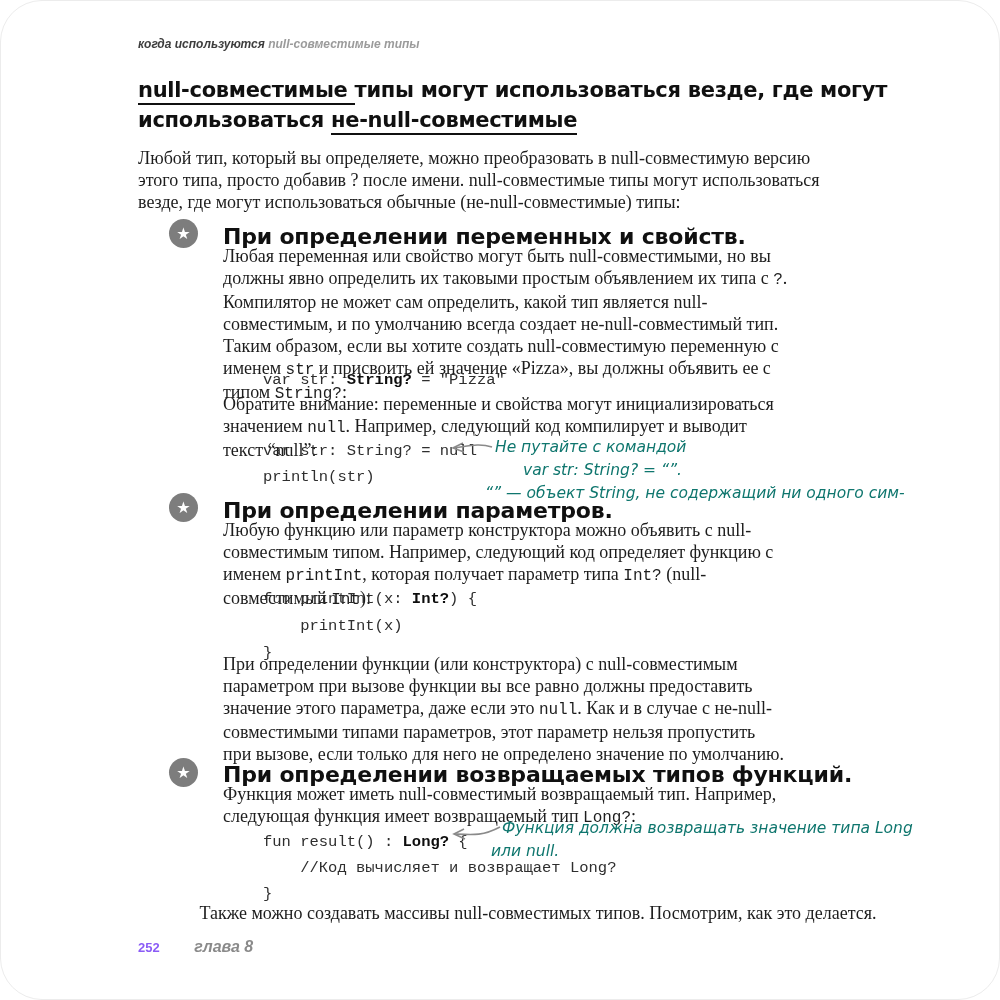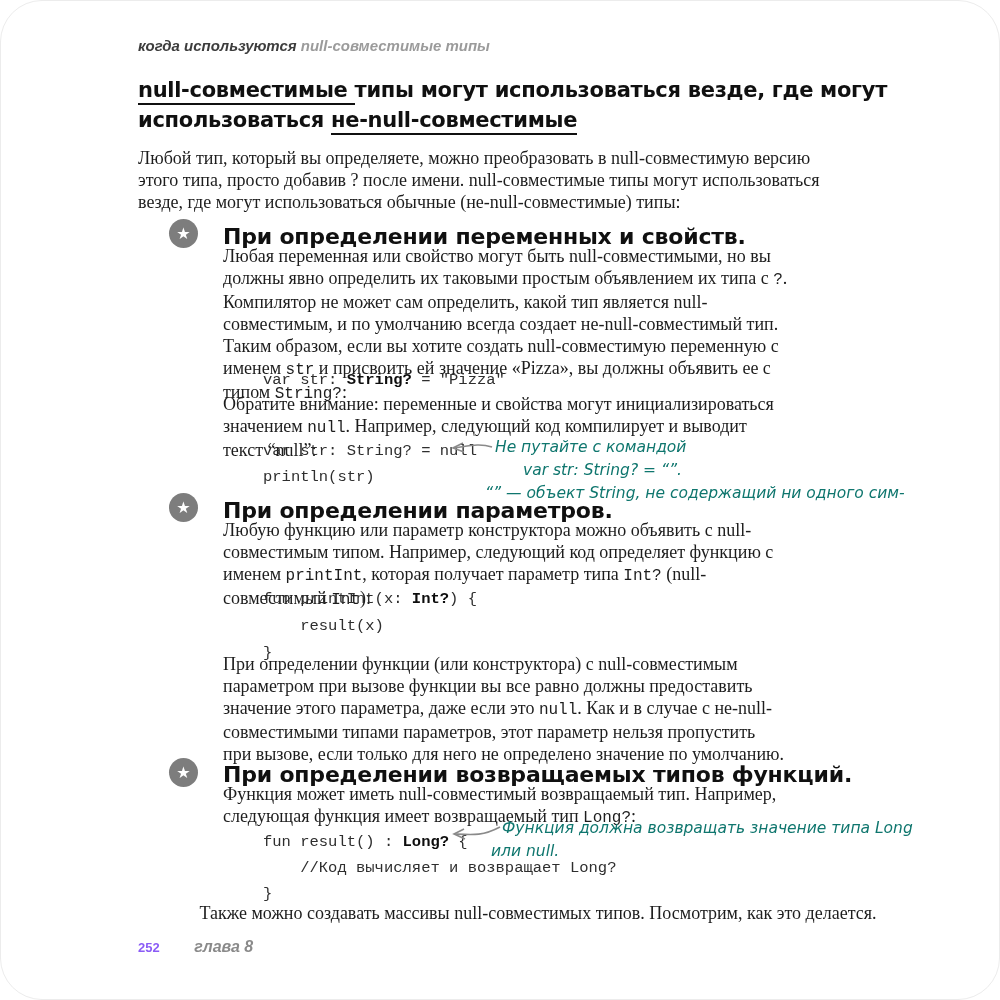--- a/index.html
+++ b/index.html
@@ -4,21 +4,21 @@
 <style>
   html,body{margin:0;padding:0;background:#fff;}
   .page{
     position:relative;width:998px;height:998px;background:#ffffff;
     border:1px solid #ececec;border-radius:42px;overflow:hidden;
     font-family:"Liberation Serif",serif;color:#1d1d1d;
   }
   .abs{position:absolute;}
   
   .running-head{left:137px;top:36px;font-family:"Liberation Sans",sans-serif;
-    font-style:italic;font-weight:bold;font-size:15px;}
+    font-style:italic;font-weight:bold;font-size:12px;}
   .rh-prefix{color:#3d3d3d;}
   .rh-topic{color:#9b9b9b;}
   
   .title{left:137px;top:74px;width:800px;
     font-family:"DejaVu Sans",sans-serif;font-weight:bold;
     font-size:21px;line-height:30px;color:#101010;letter-spacing:-0.3px;}
   .title .u{border-bottom:2px solid #101010;padding-bottom:1px;}
   
   .serif{font-size:18px;line-height:22px;color:#1d1d1d;}
   .intro{left:137px;top:146px;width:705px;}
@@ -91,21 +91,21 @@
   </div>
 
   <div class="abs star" style="left:168px;top:492px;">
     <span>★</span>
   </div>
   <div class="abs bhead" style="left:222px;top:497px;">При определении параметров.</div>
   <div class="abs serif bbody" style="left:222px;top:518px;">
     <span>Любую функцию или параметр конструктора можно объявить с null-совместимым типом. Например, следующий код определяет функцию с именем </span><span class="im">printInt</span><span>, которая получает параметр типа </span><span class="im">Int?</span><span> (null-совместимый </span><span class="im">Int</span><span>):</span>
   </div>
 
-  <div class="abs code code3" style="left:262px;top:585px;"><span>fun printInt(x: </span><span class="cb">Int?</span><span>) {</span><br><span>    result(x)</span><br><span>}</span></div>
+  <div class="abs code code3" style="left:262px;top:585px;"><span>fun printInt(x: </span><span class="cb">Int?</span><span>) {</span><br><span>    printInt(x)</span><br><span>}</span></div>
 
   <div class="abs serif bbody" style="left:222px;top:652px;">
     <span>При определении функции (или конструктора) с null-совместимым параметром при вызове функции вы все равно должны предоставить значение этого параметра, даже если это </span><span class="im">null</span><span>. Как и в случае с не-null-совместимыми типами параметров, этот параметр нельзя пропустить при вызове, если только для него не определено значение по умолчанию.</span>
   </div>
 
   <div class="abs star" style="left:168px;top:757px;">
     <span>★</span>
   </div>
   <div class="abs bhead" style="left:222px;top:761px;">При определении возвращаемых типов функций.</div>
   <div class="abs serif" style="left:222px;top:782px;width:600px;">

